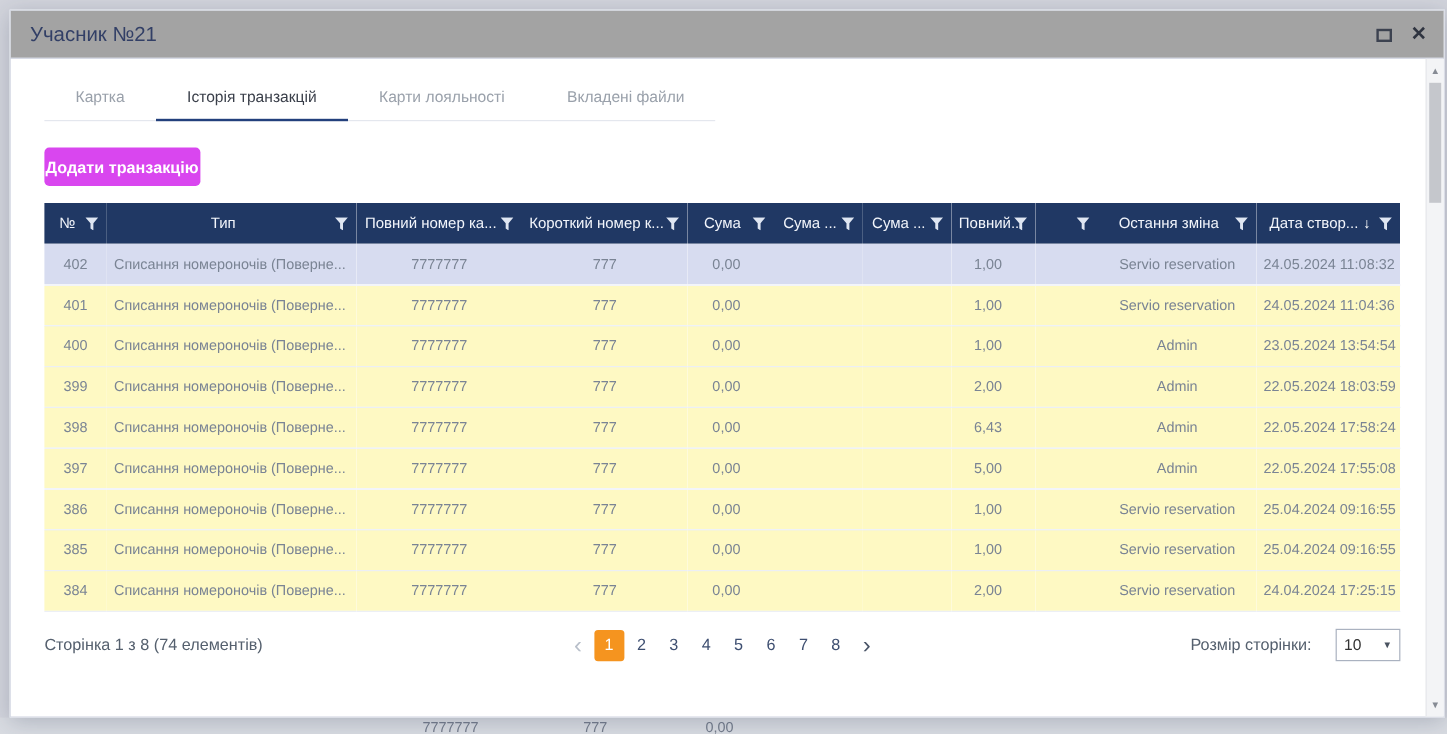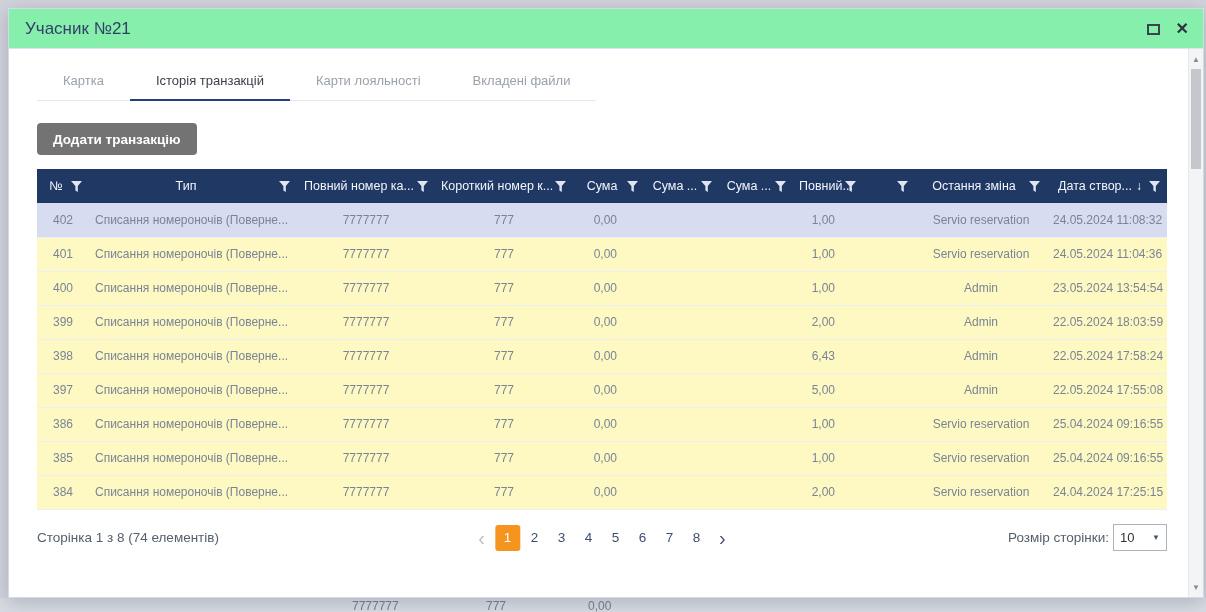--- a/index.html
+++ b/index.html
@@ -21,42 +21,42 @@
     background:rgba(105,115,136,0.18);
   }
   
   .modal {
     position:absolute; left:8px; top:8px; right:2px; height:590px;
     background:#ffffff;
     box-shadow:0 4px 18px rgba(40,50,80,0.25);
     border:1px solid #d5d9e4;
   }
   .modal-header {
-    height:40px; background:#86efac; border-bottom:1px solid #dfe3f0;
+    height:40px; background:#a3a3a3; border-bottom:1px solid #dfe3f0;
     display:flex; align-items:center; padding:0 14px 0 16px;
   }
   .modal-title { font-size:17px; color:#323f66; }
   .header-actions { margin-left:auto; display:flex; align-items:center; gap:16px; }
   .restore-icon {
     width:13px; height:11px; border:2px solid #3c4250; display:inline-block; cursor:pointer;
     position:relative; top:1px;
   }
   .close-icon { font-size:16px; color:#2f3440; cursor:pointer; font-weight:bold; line-height:1; }
   
   .modal-body { padding:14px 28px 0 28px; }
   .tabs { display:flex; width:fit-content; border-bottom:1px solid #e4e7ee; }
   .tab {
     padding:10px 26px 11px; font-size:13px; color:#9aa1ab; cursor:pointer; white-space:nowrap;
   }
   .tab.active {
     color:#3a3f4a; border-bottom:2px solid #23407c; margin-bottom:-1px;
   }
   .add-btn {
-    margin:22px 0 14px; background:#737373; color:#fff; font-weight:bold;
-    font-size:13.5px; padding:0 16px; height:32px; border:none; border-radius:4px;
+    margin:22px 0 14px; background:#d946ef; color:#fff; font-weight:bold;
+    font-size:13.5px; padding:0 1px; height:32px; border:none; border-radius:4px;
     cursor:pointer; font-family:"Liberation Sans", sans-serif;
   }
   
   table { width:1130px; border-collapse:collapse; table-layout:fixed; }
   thead th {
     background:#203864; color:#f2f5fb; font-weight:normal; font-size:12.5px;
     height:34px; position:relative; padding:0 20px 0 6px; text-align:center;
     cursor:pointer; white-space:nowrap; overflow:hidden;
   }
   thead th .funnel {
@@ -88,21 +88,21 @@
     display:flex; align-items:center; gap:2px;
   }
   .pager .chev { font-size:20px; padding:0 8px; cursor:pointer; line-height:1; }
   .chev-left { color:#b8bfca; }
   .chev-right { color:#4a5568; }
   .page-num {
     min-width:25px; height:26px; display:flex; align-items:center; justify-content:center;
     font-size:13.5px; color:#3e4f71; cursor:pointer; border-radius:3px; padding:0 3px;
   }
   .page-num.current { background:#f5941f; color:#fff; }
-  .page-size { margin-left:auto; display:flex; align-items:center; gap:4px;text-align:right; }
+  .page-size { margin-left:auto; display:flex; align-items:center; gap:20px;text-align:right; }
   .page-size-label { font-size:13.5px; color:#55606e; }
   .select-box {
     border:1px solid #aab2c0; background:#fff; width:54px; height:27px;
     display:flex; align-items:center; justify-content:space-between;
     padding:0 6px; cursor:pointer;
   }
   .select-value { font-size:13px; color:#333; }
   .select-arrow { font-size:8px; color:#4a5360; }
   
   .scrollbar {

